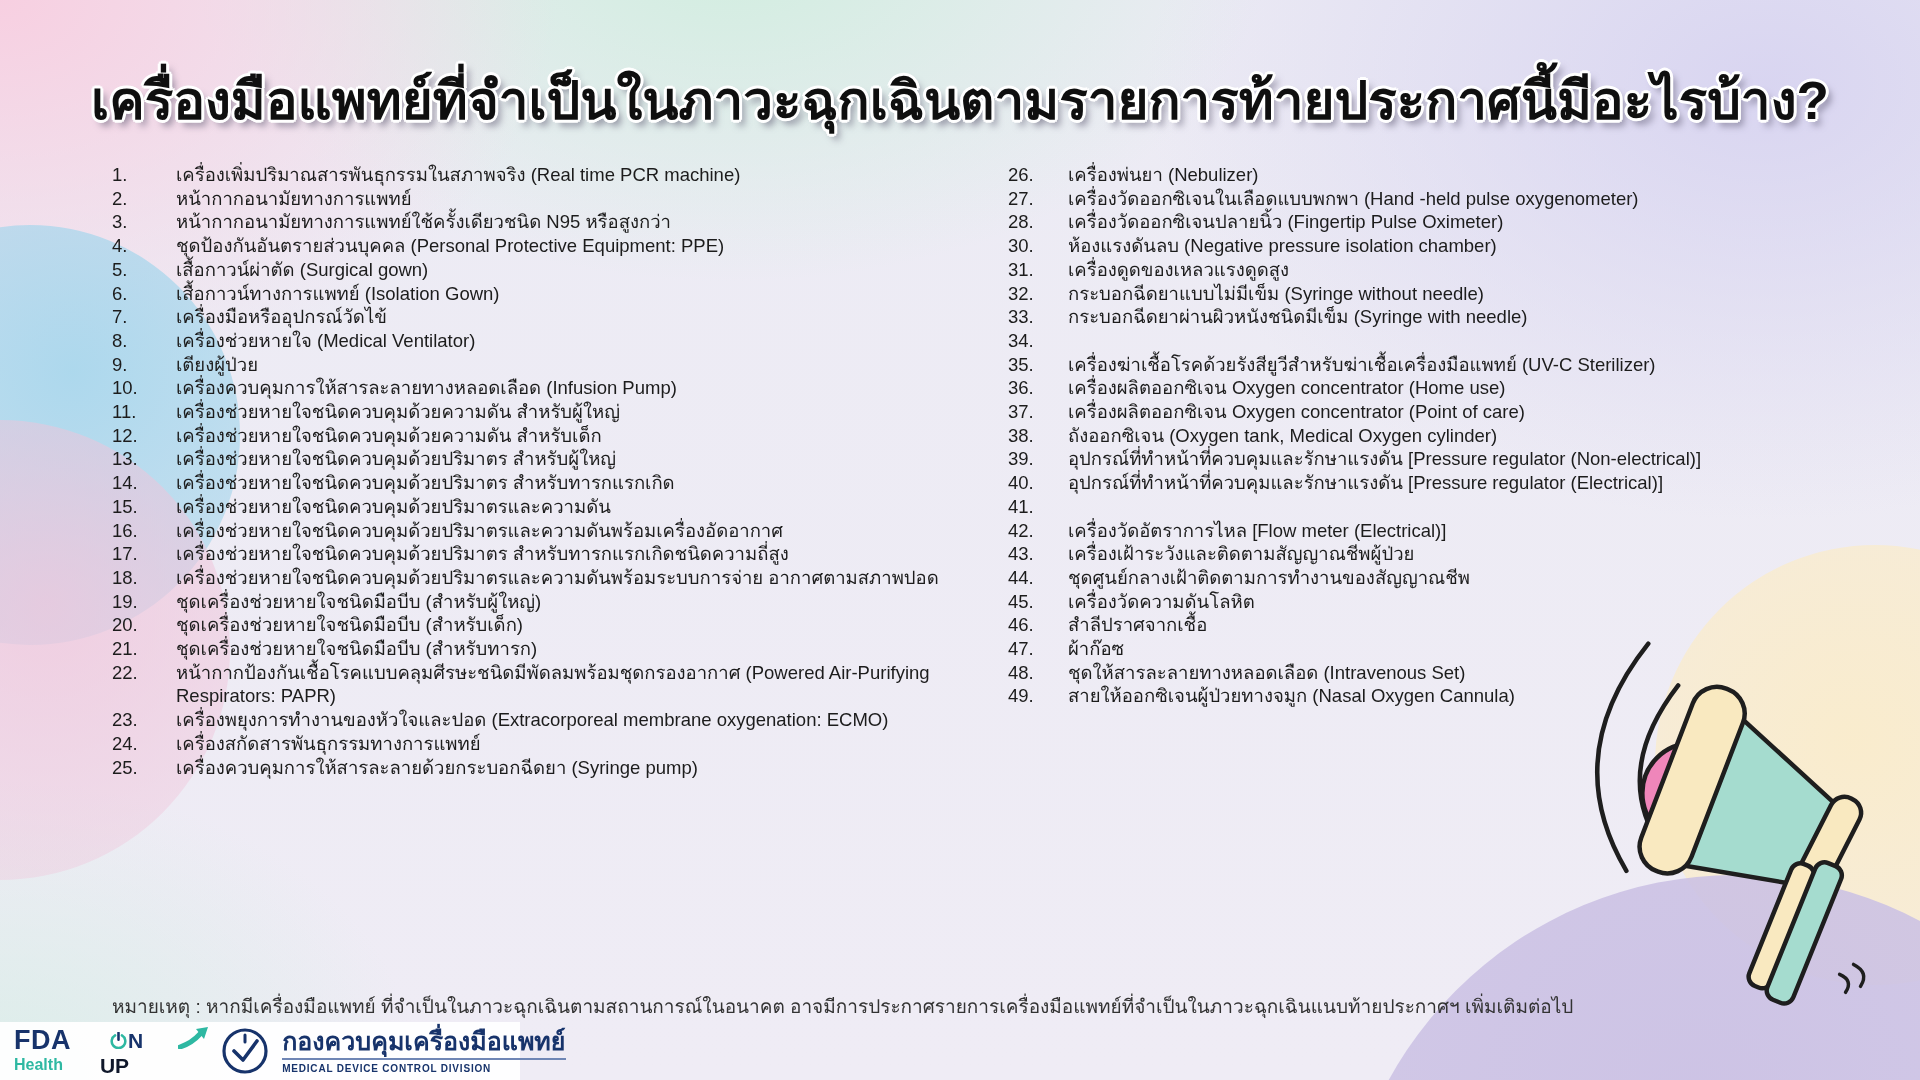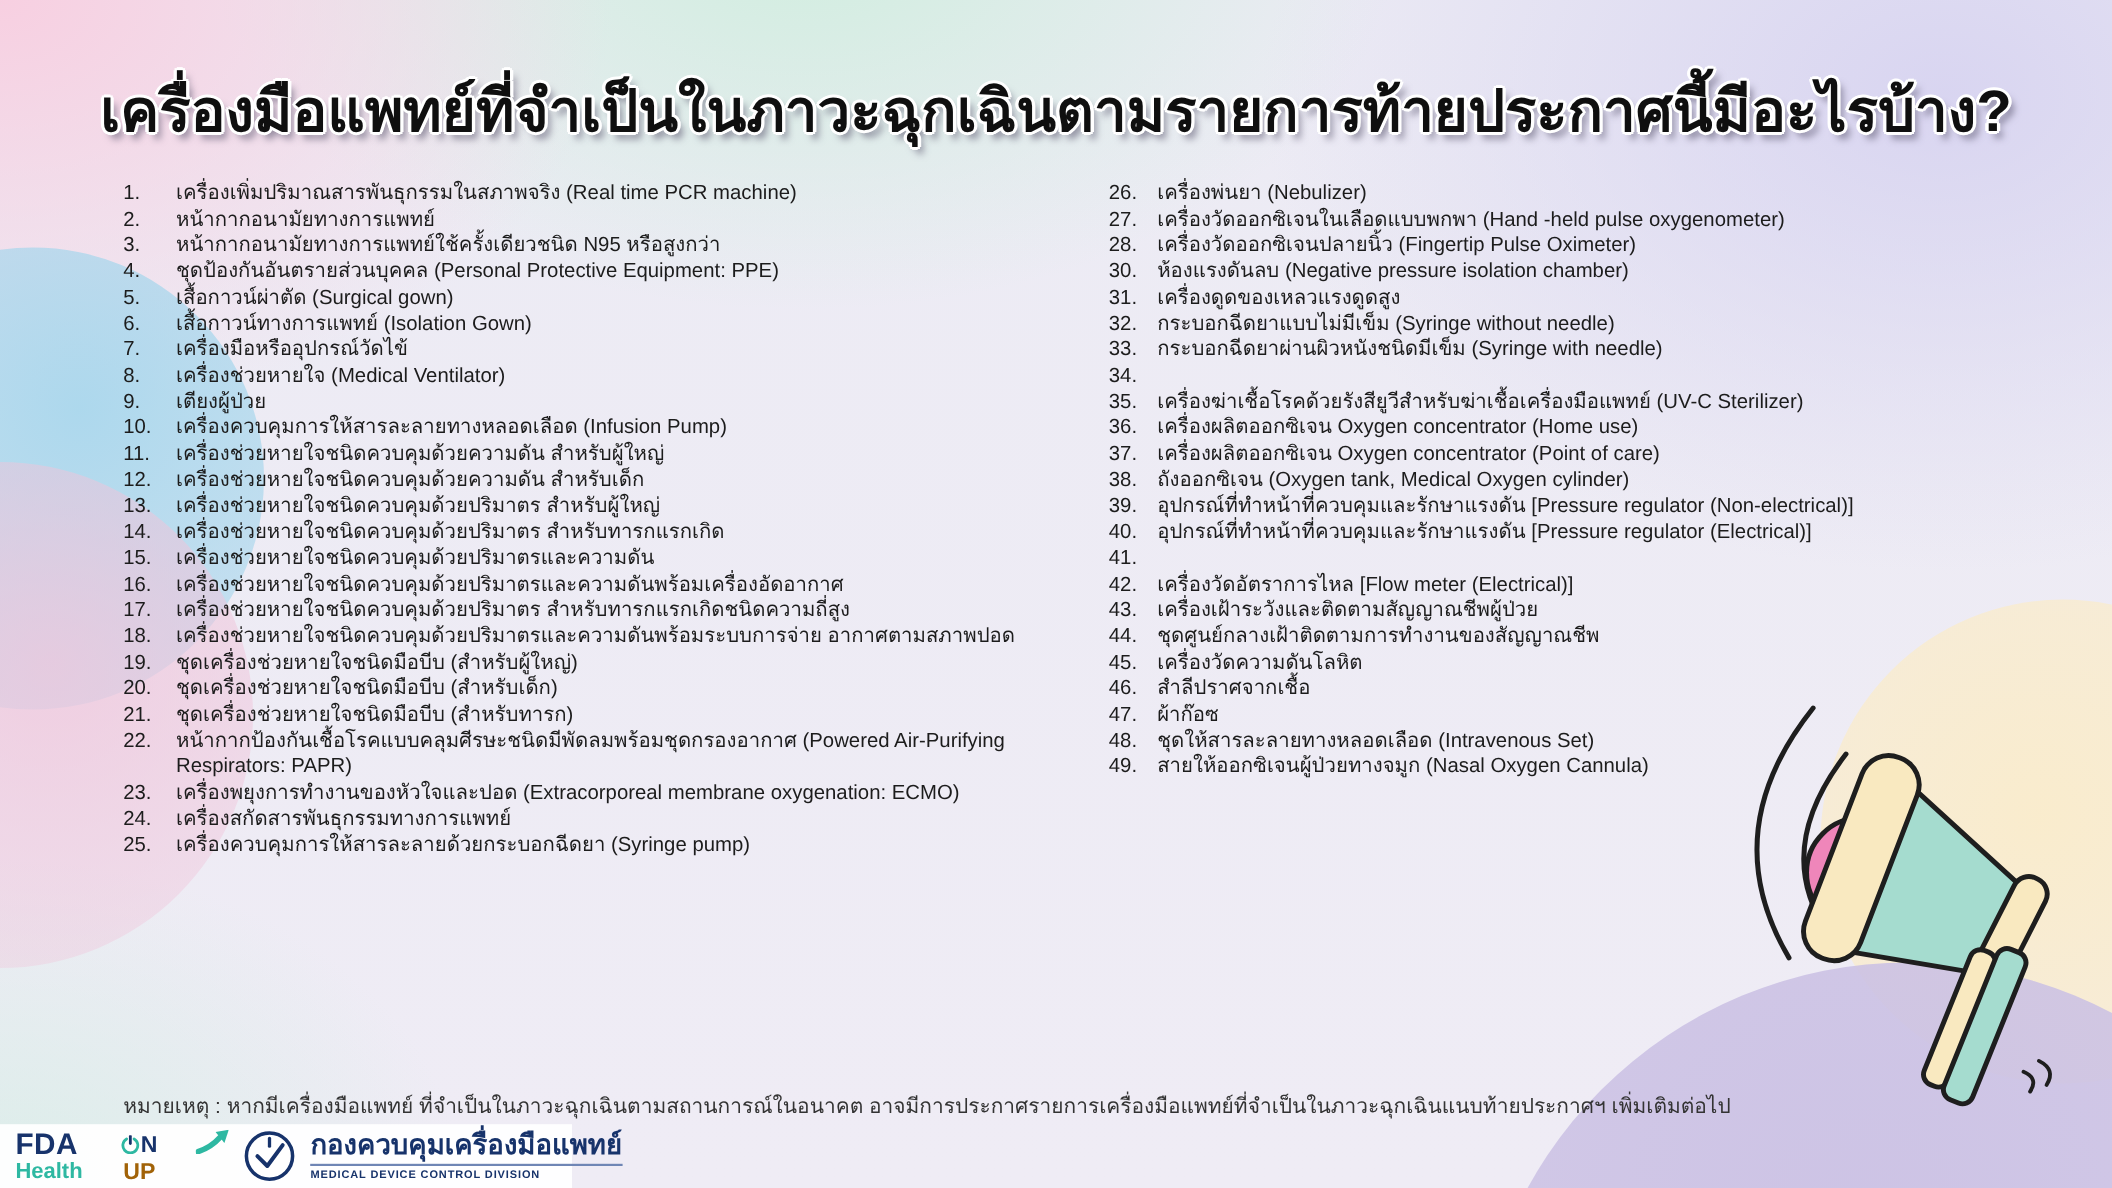--- a/index.html
+++ b/index.html
@@ -34,41 +34,41 @@
       5px 6px 7px rgba(90,85,110,.6);
   }
 
   
   .col{position:absolute;top:163px;color:#1c1c1c;}
   .col-left{left:112px;width:880px;}
   .col-right{left:1008px;width:900px;}
   .row{display:flex;align-items:flex-start;font-size:18.5px;line-height:23.7px;}
   .no{flex:0 0 48px;}
   .col-right .no{flex:0 0 44px;}
-  .txt{white-space:pre-wrap;}
+  .txt{white-space:pre-wrap;margin-left:16px;}
 
   
   .note{
     position:absolute;left:112px;top:995px;width:1500px;
     font-size:19px;color:#333333;line-height:24px;
   }
 
   
   .logo-bar{
     position:absolute;left:0;top:1022px;width:520px;height:58px;
     background:rgba(255,255,255,.94);
     display:flex;align-items:center;gap:12px;padding:0 10px 0 14px;box-sizing:border-box;
   }
   .fda-logo{position:relative;line-height:1;flex:0 0 auto;}
   .fda-row1,.fda-row2{display:flex;align-items:center;gap:33px;}
   .fda{font-size:27px;font-weight:800;color:#17336b;letter-spacing:.5px;}
   .on{display:flex;align-items:center;margin-left:6px;}
   .on .n{font-size:21px;font-weight:800;color:#17336b;}
-  .health{font-size:20px;font-weight:800;color:#2eb8a2;}
-  .up{font-size:21px;font-weight:800;color:#a16207;margin-left:4px;}
+  .health{font-size:16px;font-weight:800;color:#2eb8a2;}
+  .up{font-size:21px;font-weight:800;color:#0f172a;margin-left:4px;}
   .arrow-svg{margin-left:2px;margin-bottom:6px;}
   .emblem{flex:0 0 auto;}
   .division{flex:0 0 auto;}
   .div-th{font-size:25px;font-weight:800;color:#17336b;line-height:1.05;text-align:center;}
   .div-line{height:2px;background:#6f86b5;margin:3px 0 3px 0;}
   .div-en{font-size:10px;font-weight:700;color:#17336b;letter-spacing:.8px;}
 
   .megaphone{position:absolute;left:1540px;top:552px;width:380px;height:528px;}
 </style>
 </head>

